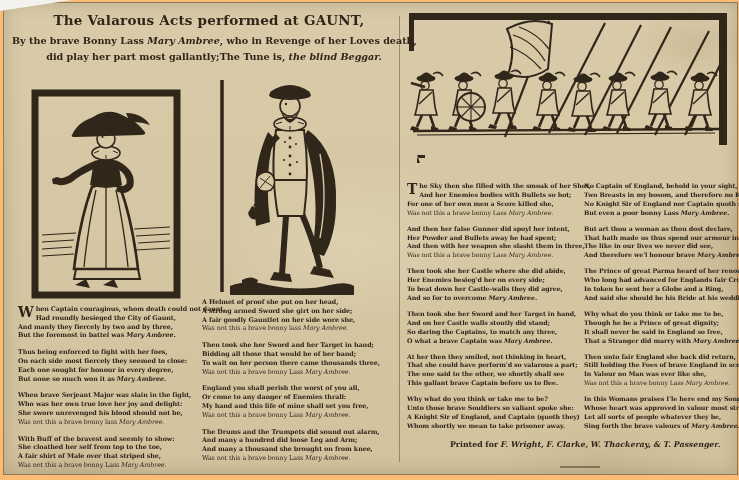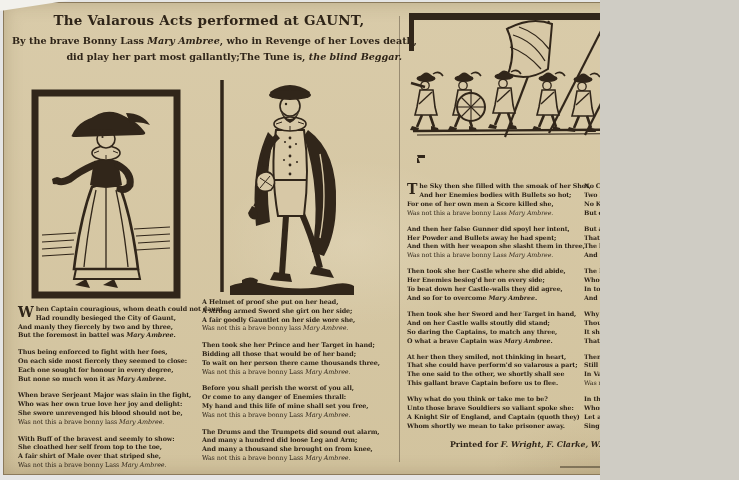--- a/index.html
+++ b/index.html
@@ -1,18 +1,18 @@
 <!DOCTYPE html>
 <html><head>
 <meta charset="utf-8">
 <style>
   html,body{margin:0;padding:0;background:#cfccc4;}
   #stage{
-    position:relative;width:600px;height:480px;overflow:hidden;
-    background:#e5e5e5;
+    position:relative;width:739px;height:480px;overflow:hidden;
+    background:#fdba74;
     font-family:"DejaVu Serif", serif;
     color:#2f2519;
   }
   #sheet{
     position:absolute;left:3px;top:2px;width:733px;height:471px;
     background:
       radial-gradient(90px 50px at 690px 40px, rgba(115,85,45,.12), transparent 70%),
       radial-gradient(120px 90px at 726px 240px, rgba(115,85,45,.14), transparent 70%),
       radial-gradient(160px 70px at 600px 465px, rgba(115,85,45,.10), transparent 70%),
       radial-gradient(120px 60px at 70px 472px, rgba(115,85,45,.09), transparent 70%),
@@ -22,21 +22,21 @@
     box-shadow:inset 0 0 18px rgba(90,70,40,.25);
   }
   .corner-wedge{position:absolute;left:0;top:0;width:0;height:0;
     border-top:11px solid #f2f1ec;border-right:72px solid transparent;}
   
   #title-line1{position:absolute;left:18px;top:12px;width:382px;text-align:center;
     font-size:13.5px;font-weight:700;letter-spacing:.2px;white-space:nowrap;}
   #title-line2{position:absolute;left:12px;top:35px;width:394px;text-align:center;
     font-size:9.6px;font-weight:700;white-space:nowrap;}
   #title-line3{position:absolute;left:26px;top:51px;width:376px;display:flex;
-    justify-content:flex-end;font-size:9.6px;font-weight:700;white-space:nowrap;}
+    justify-content:center;font-size:9.6px;font-weight:700;white-space:nowrap;}
   .ital{font-style:italic;}
   
   .cut{position:absolute;color:#31261a;}
   #cut-woman{left:29px;top:87px;width:154px;height:214px;}
   #cut-man{left:212px;top:74px;width:154px;height:232px;}
   #cut-soldiers{left:409px;top:11px;width:328px;height:160px;}
   
   #divider{position:absolute;left:399px;top:16px;width:1px;height:446px;background:rgba(47,37,25,.38);}
   #bottom-dash{position:absolute;left:560px;top:466px;width:40px;height:2px;background:rgba(47,37,25,.45);}
   
@@ -241,27 +241,27 @@
       </div>
     </div>
   <div id="col2" class="col">
       <div class="stanza">
         <div class="vl">A Helmet of proof she put on her head,</div>
         <div class="vl">A strong armed Sword she girt on her side;</div>
         <div class="vl">A fair goodly Gauntlet on her side wore she,</div>
         <div class="vl ref">Was not this a brave bonny lass <i>Mary Ambree</i>.</div>
       </div>
       <div class="stanza">
-        <div class="vl">Then took she her Prince and her Target in hand;</div>
+        <div class="vl">Then took she her Sword and her Target in hand;</div>
         <div class="vl">Bidding all those that would be of her band;</div>
         <div class="vl">To wait on her person there came thousands three,</div>
         <div class="vl ref">Was not this a brave bonny Lass <i>Mary Ambree</i>.</div>
       </div>
       <div class="stanza">
-        <div class="vl">Before you shall perish the worst of you all,</div>
+        <div class="vl">England you shall perish the worst of you all,</div>
         <div class="vl">Or come to any danger of Enemies thrall:</div>
         <div class="vl">My hand and this life of mine shall set you free,</div>
         <div class="vl ref">Was not this a brave bonny Lass <i>Mary Ambree</i>.</div>
       </div>
       <div class="stanza">
         <div class="vl">The Drums and the Trumpets did sound out alarm,</div>
         <div class="vl">And many a hundred did loose Leg and Arm;</div>
         <div class="vl">And many a thousand she brought on from knee,</div>
         <div class="vl ref">Was not this a brave bonny Lass <i>Mary Ambree</i>.</div>
       </div>

